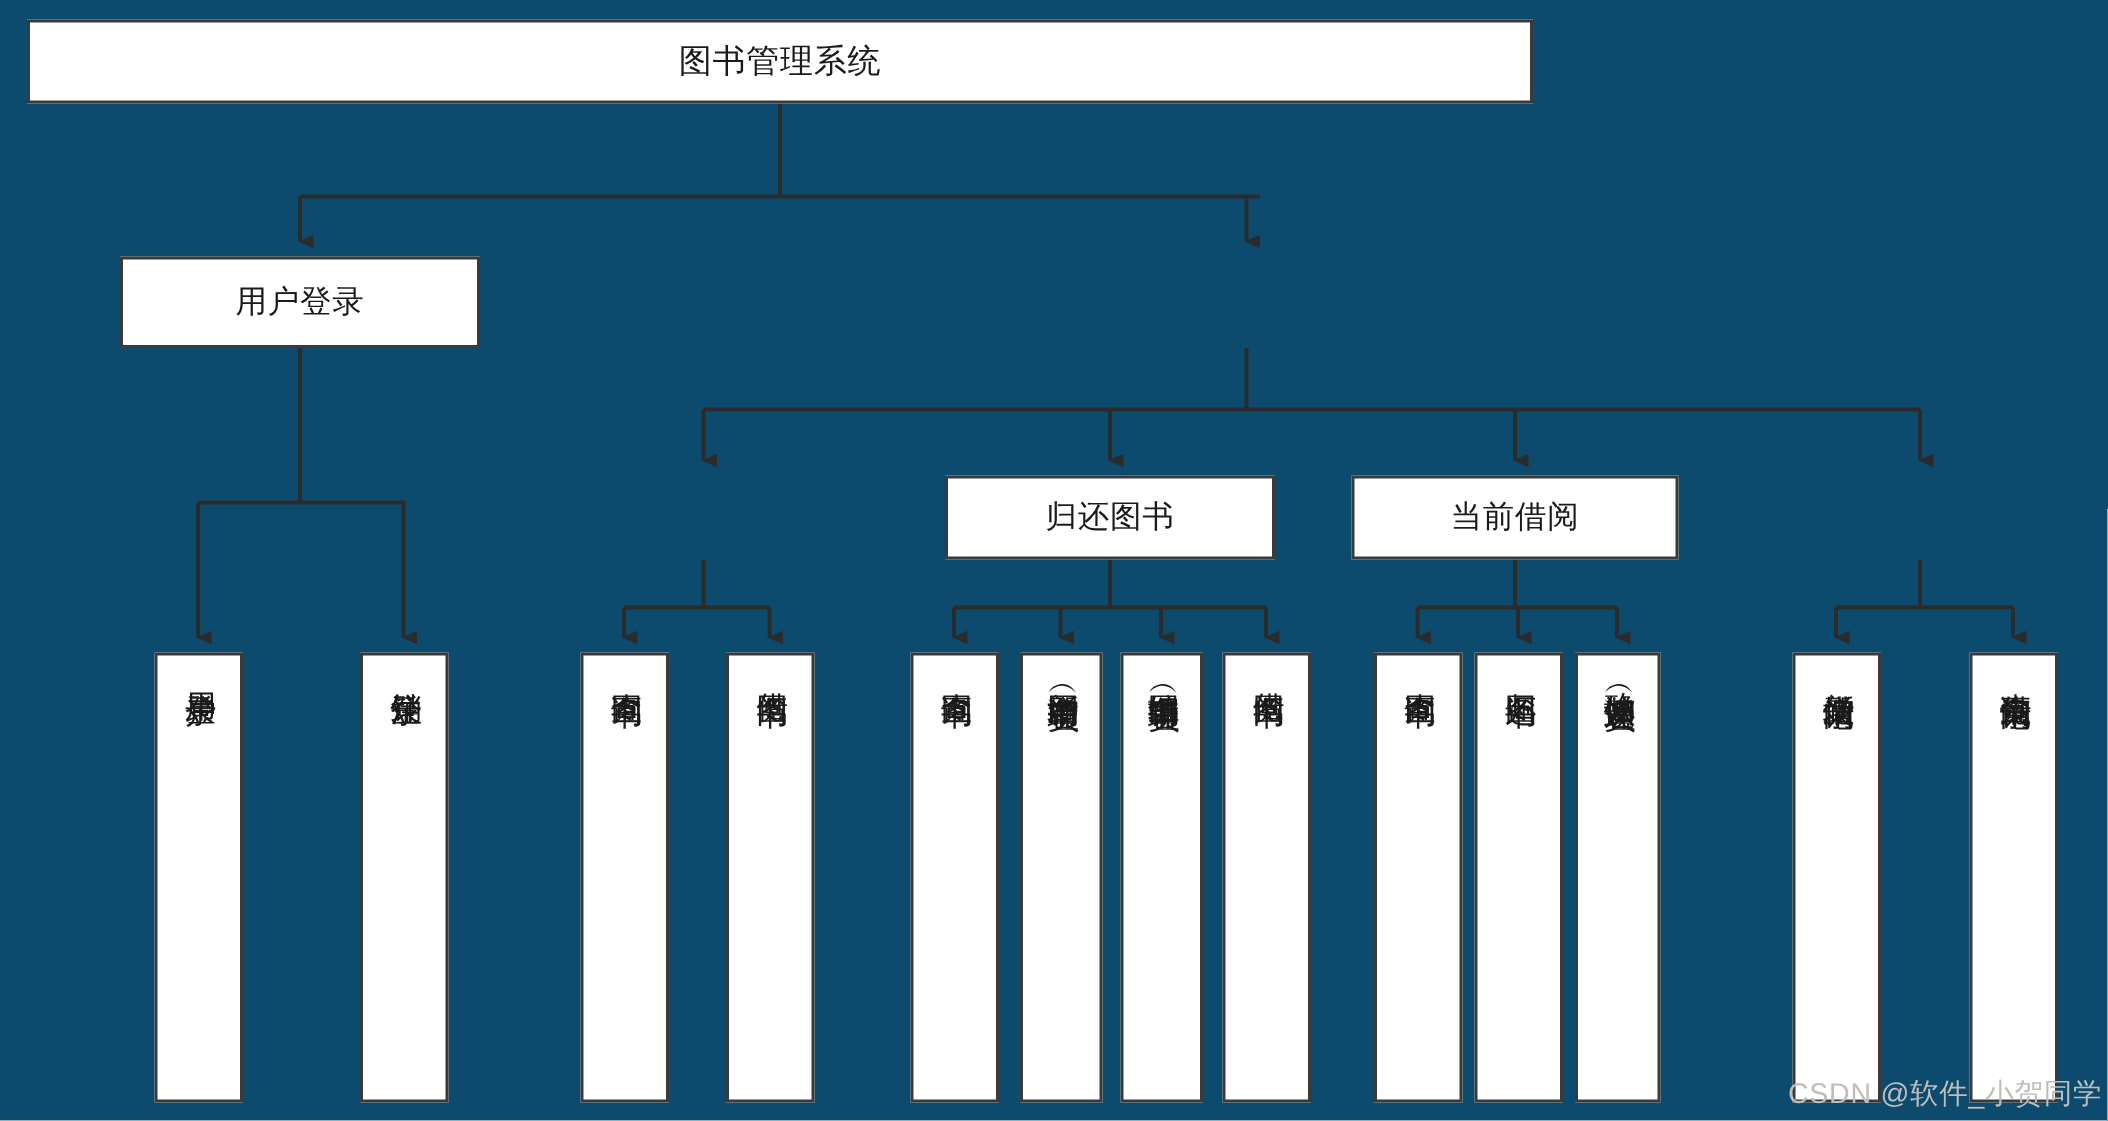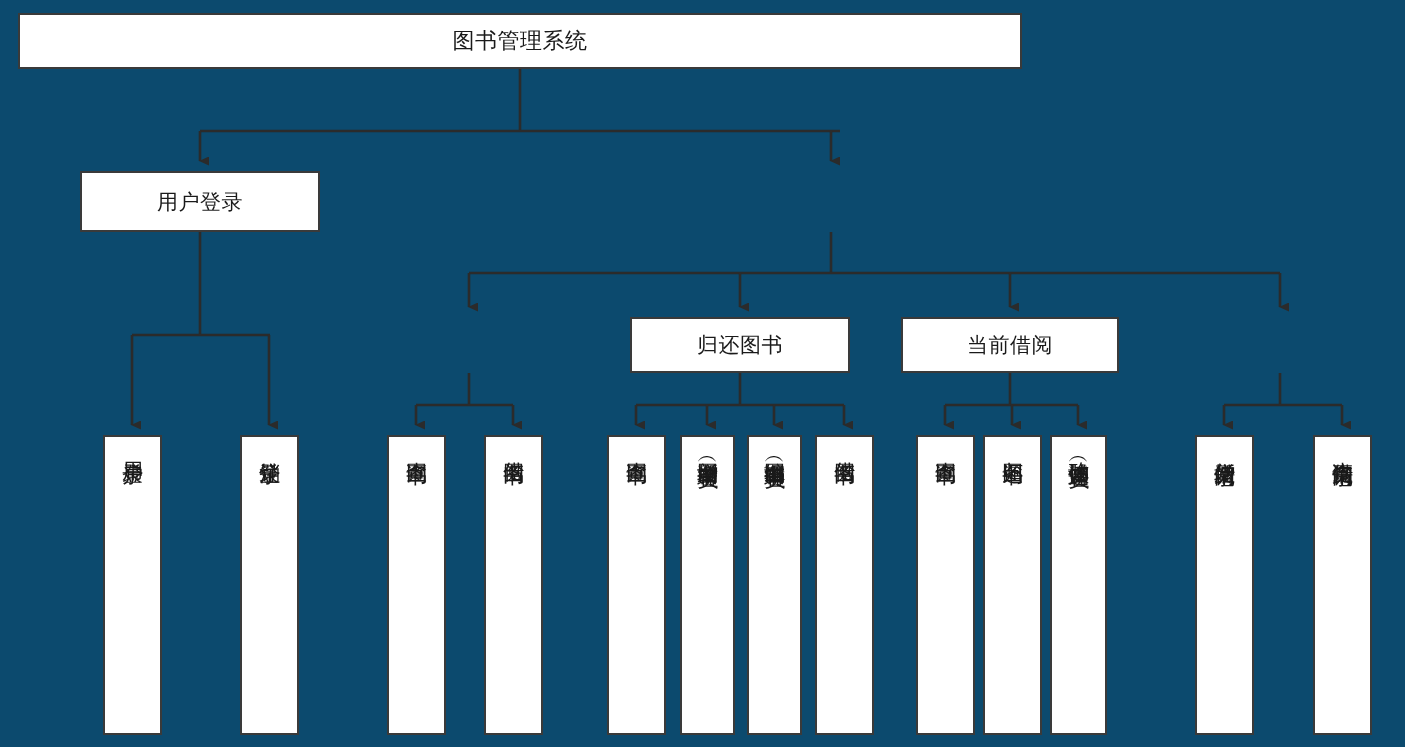--- a/index.html
+++ b/index.html
@@ -176,14 +176,15 @@
     <span class="node-label">确认归还（管理员）</span>
   </div>
 
   <div class="node vertical" style="left:1195px; top:435px; width:59px; height:300px;">
     <span class="node-label">新增借阅记录</span>
   </div>
   <div class="node vertical" style="left:1313px; top:435px; width:59px; height:300px;">
     <span class="node-label">查询借阅记录</span>
   </div>
 
+  <div class="watermark" style="left:1192px; top:716px;">CSDN @软件_小贺同学</div>
 
 </div>
 
 </body></html>

